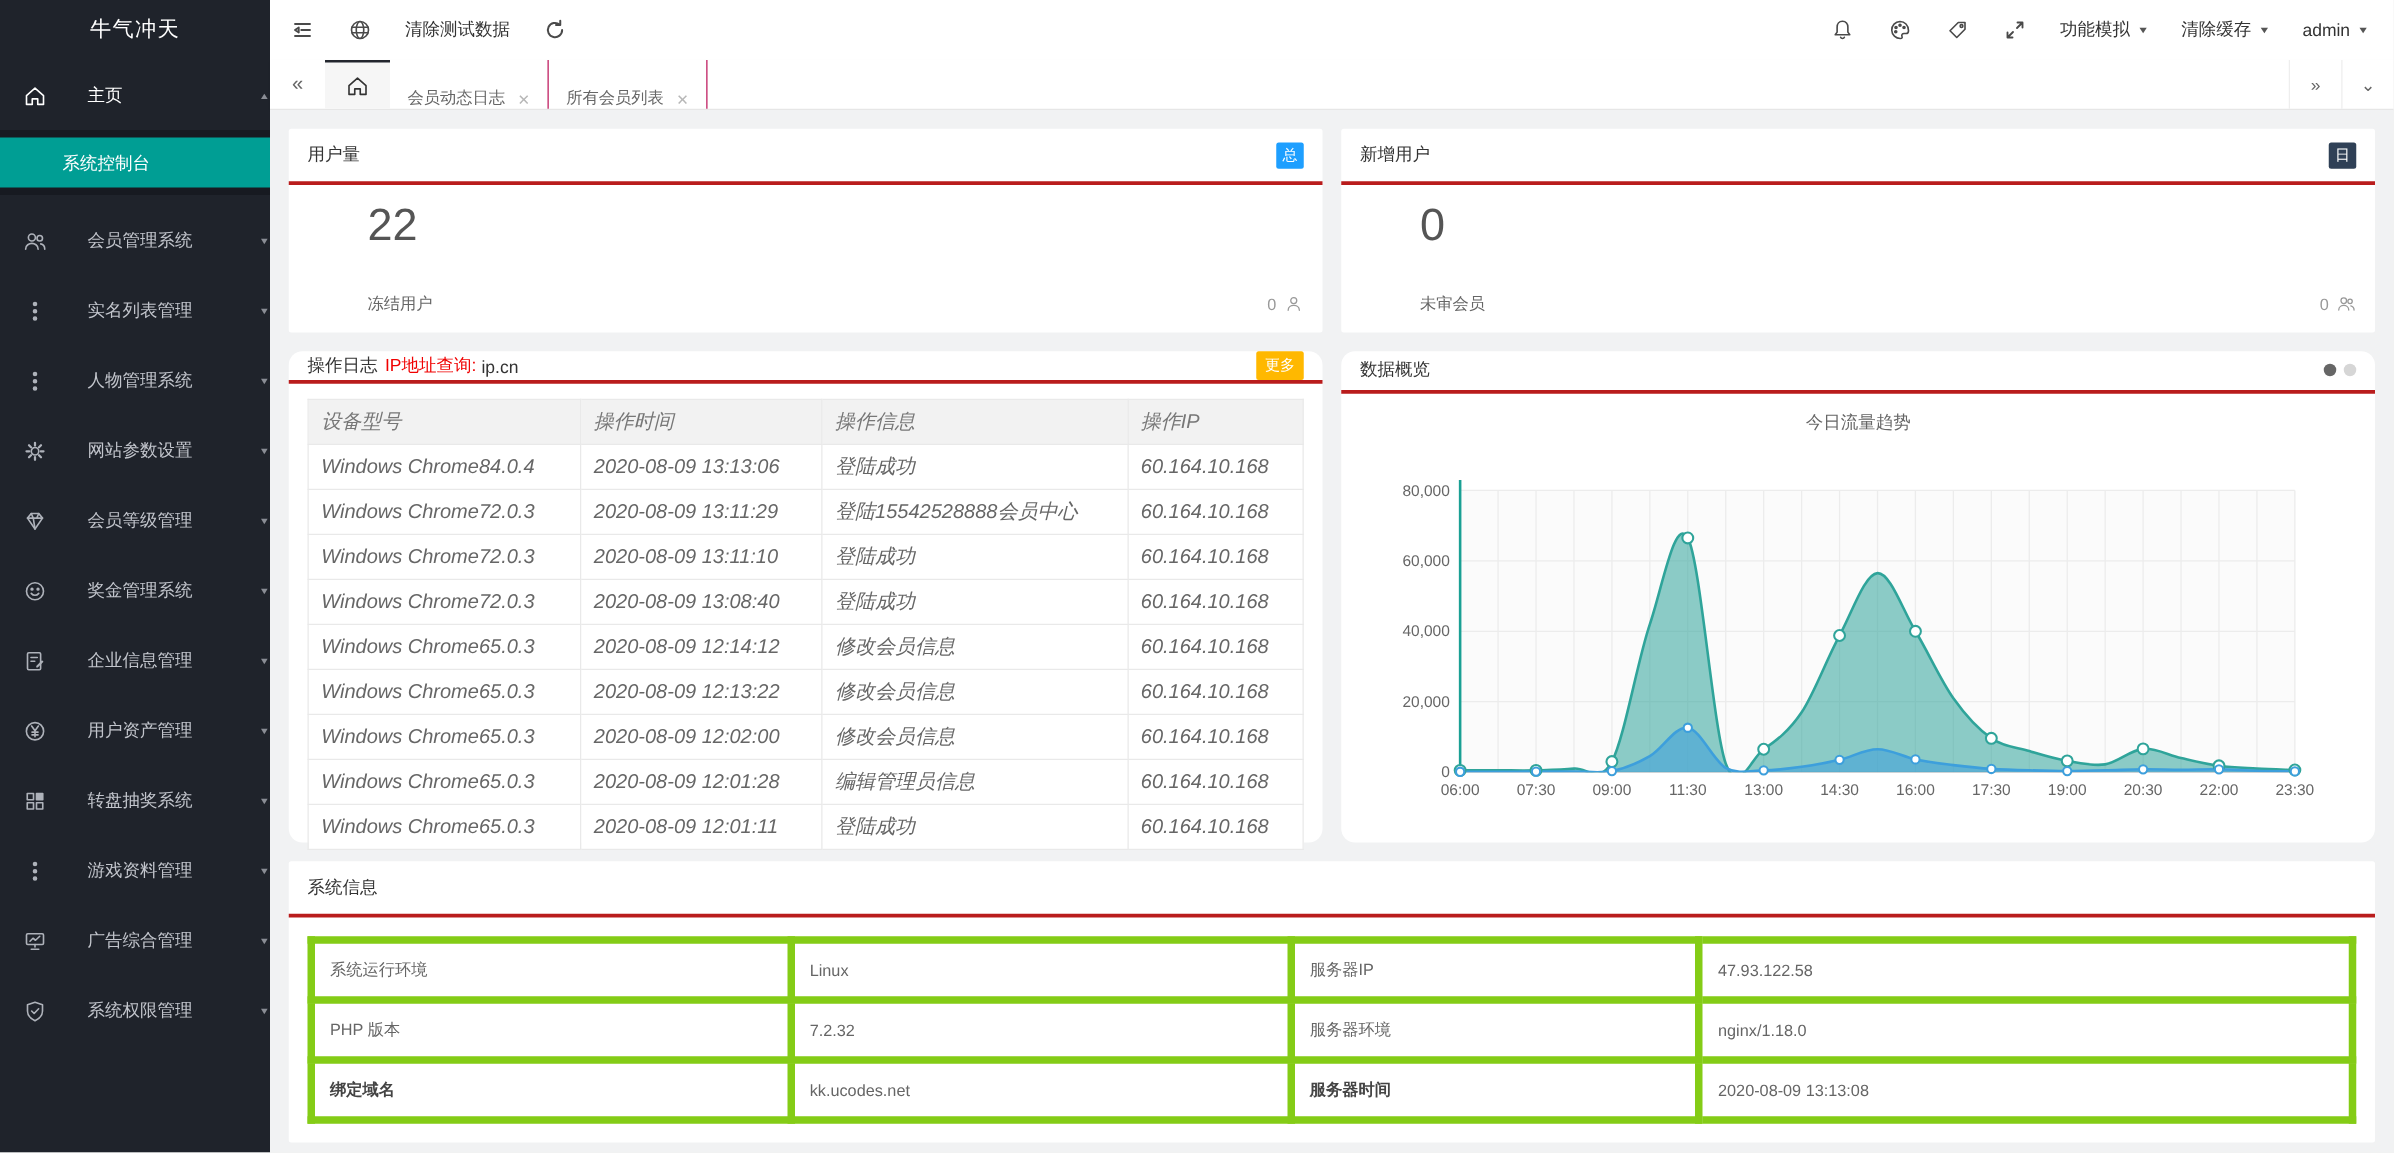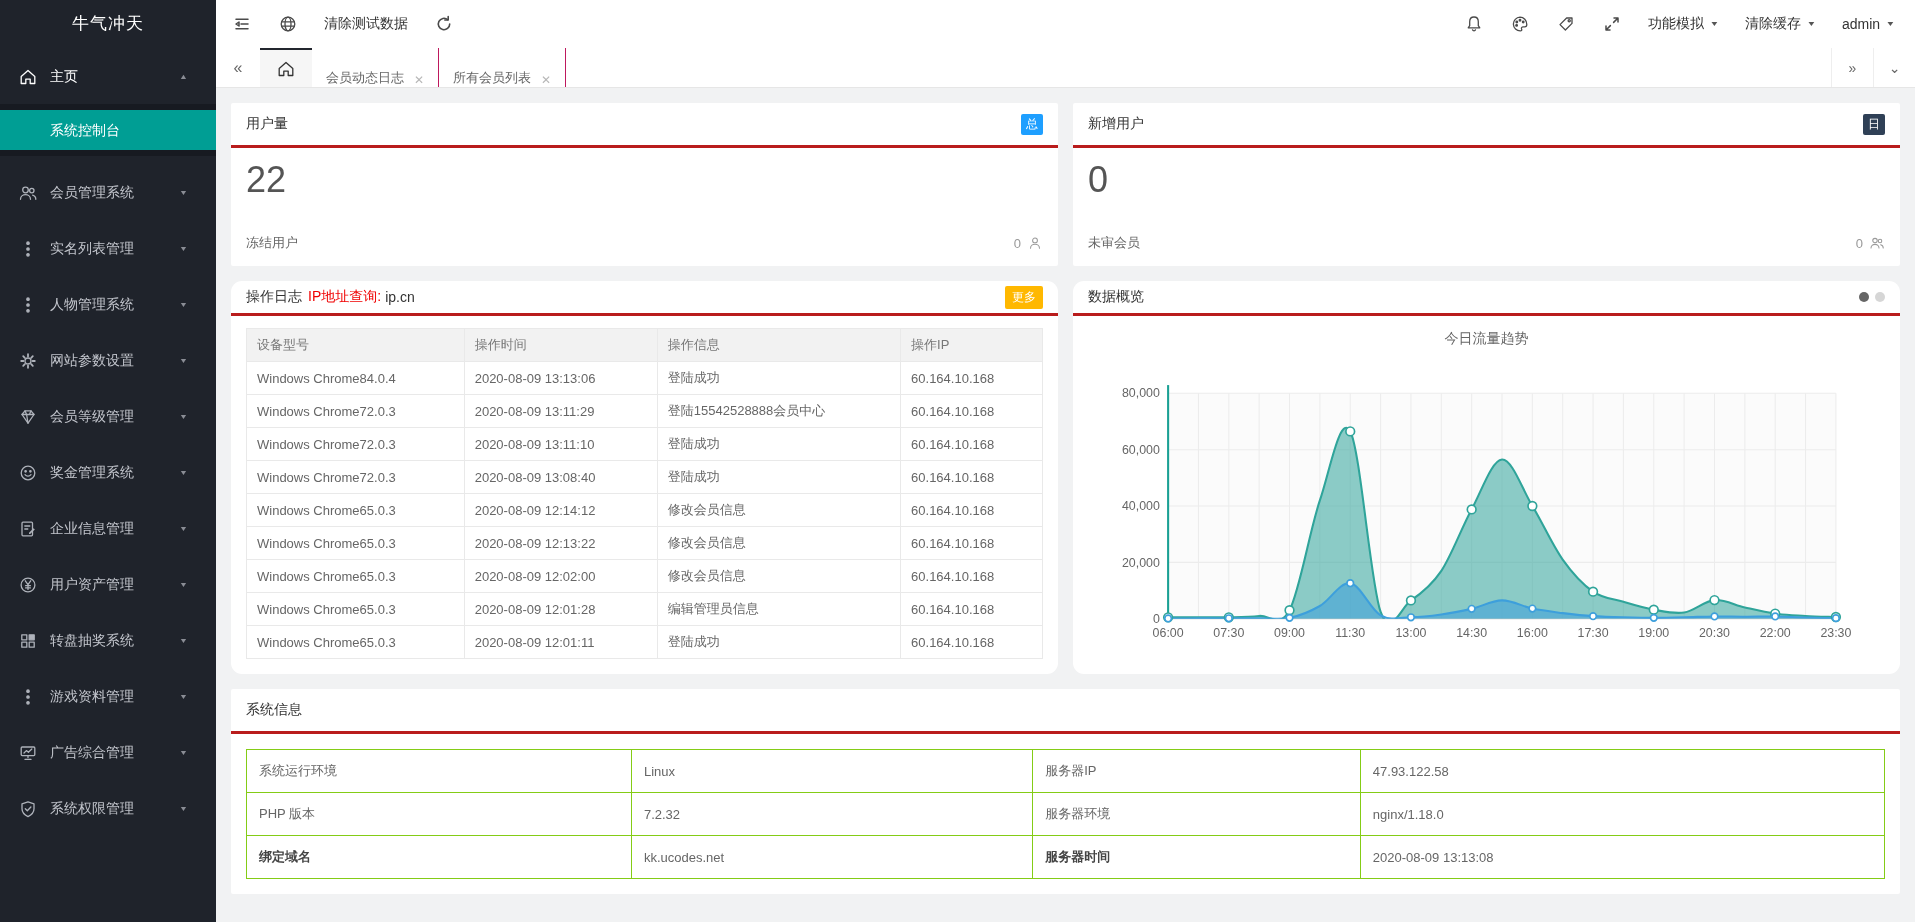--- a/index.html
+++ b/index.html
@@ -3,21 +3,21 @@
 <meta charset="utf-8">
 <style>
   * { box-sizing: border-box; margin: 0; padding: 0; }
   html,body { width: 1915px; height: 922px; overflow: hidden; }
   body { font-family: "Liberation Sans", sans-serif; background: #f2f2f2; color: #333; }
   .app { display: flex; width: 100%; height: 100%; }
 
   
   .sidebar { width: 216px; flex: 0 0 216px; background: #1f232b; color: #b5b9c2; height: 100%; }
   .logo { height: 48px; line-height: 48px; text-align: center; color: #fff; font-size: 17px; letter-spacing: 1px; }
-  .menu-item { display: flex; align-items: center; height: 46px; padding: 0 28px 0 18px; font-size: 14px; color: #c2c5cc; cursor: pointer; }
+  .menu-item { display: flex; align-items: center; height: 46px; padding: 0 0 0 18px; font-size: 14px; color: #c2c5cc; cursor: pointer; gap: 20px; }
   .menu-item + .menu-item { margin-top: 10px; }
   .menu-item .mi-icon { width: 20px; height: 20px; margin-right: 12px; display: inline-flex; align-items: center; justify-content: center; color: #aeb2ba; }
   .menu-item .mi-label { flex: 1; }
   .menu-item .mi-caret { font-size: 9px; color: #8a8d95; transform: scale(1, .8); }
   .home-item { color: #fff; margin-top: 6px; }
   .home-item .mi-icon { color: #fff; }
   .submenu { background: #171a21; padding: 6px 0; margin: 4px 0 14px 0; }
   .submenu-item { height: 40px; line-height: 40px; padding-left: 50px; font-size: 14px; color: #fff; background: #009e94; cursor: pointer; }
   svg.ic { display: block; }
 
@@ -40,50 +40,50 @@
   .tab-right-btn { width: 42px; display: flex; align-items: center; justify-content: center; border-left: 1px solid #eee; color: #666; font-size: 14px; cursor: pointer; }
 
   .content { flex: 1; background: #f1f2f3; padding: 15px; overflow: hidden; }
   .grid2 { display: grid; grid-template-columns: 1fr 1fr; gap: 15px; margin-bottom: 15px; }
   .card { background: #fff; border-radius: 2px; }
   .card-header { height: 45px; display: flex; align-items: center; justify-content: space-between; padding: 0 15px; border-bottom: 3px solid #b91c1c; font-size: 14px; color: #333; }
 
   
   .stat-card { height: 163px; display: flex; flex-direction: column; }
   .badge { display: inline-block; min-width: 22px; height: 21px; line-height: 21px; text-align: center; border-radius: 2px; color: #fff; font-size: 12px; padding: 0 3px; }
-  .stat-body { flex: 1; padding: 12px 15px 14px 15px; display: flex; flex-direction: column; justify-content: space-between; }
+  .stat-body { flex: 1; padding: 12px 15px 14px 15px; display: flex; flex-direction: column; justify-content: space-between; margin-left: 48px; }
   .stat-number { font-size: 36px; color: #555; line-height: 1.1; }
   .stat-footer { display: flex; justify-content: space-between; font-size: 13px; color: #666; }
   .stat-footer .right { display: flex; align-items: center; color: #999; }
   .stat-footer .right .num { margin-right: 6px; }
 
   
   .mid-card { height: 393px; display: flex; flex-direction: column; border-radius: 11px; }
   .oplog-title { display: flex; align-items: center; font-size: 14px; }
   .red-text { color: #f00000; margin-left: 6px; }
   .ip-host { color: #333; margin-left: 4px; }
   .more-btn { background: #ffb800; color: #fff; font-size: 12px; padding: 3px 7px; border-radius: 2px; cursor: pointer; }
   .oplog-body { padding: 12px 15px 15px 15px; }
-  table.log { width: 100%; border-collapse: collapse; font-size: 13px; color: #666; }
+  table.log { width: 100%; border-collapse: collapse; font-size: 16px; color: #666; font-style: italic; }
   table.log th, table.log td { border: 1px solid #e9e9e9; text-align: left; font-weight: normal; padding: 7px 10px; }
   table.log thead th { background: #f2f2f2; color: #777; }
   table.log td { background: #fff; }
 
   
   .dots { display: flex; align-items: center; gap: 6px; }
   .dot { width: 10px; height: 10px; border-radius: 50%; cursor: pointer; }
   .dot.on { background: #666; }
   .dot.off { background: #d6d6d6; }
   .chart-body { position: relative; flex: 1; padding-top: 14px; }
   .chart-title { text-align: center; font-size: 14px; color: #666; margin-bottom: 4px; }
 
   
   .sys-body { padding: 15px; }
   table.sys { width: 100%; border-collapse: collapse; font-size: 13px; color: #666; table-layout: fixed; }
-  table.sys td { border: 1px solid #84cc16; padding: 12px 12px; background: #fff; }
+  table.sys td { border: 6px solid #84cc16; padding: 12px 12px; background: #fff; }
   table.sys col.c1 { width: 23.5%; } table.sys col.c2 { width: 24.5%; }
   table.sys col.c3 { width: 20%; }   table.sys col.c4 { width: 32%; }
   td.bold { font-weight: bold; color: #444; }
 </style>
 </head>
 <body>
 
 <div class="app">
 
   <aside class="sidebar">

